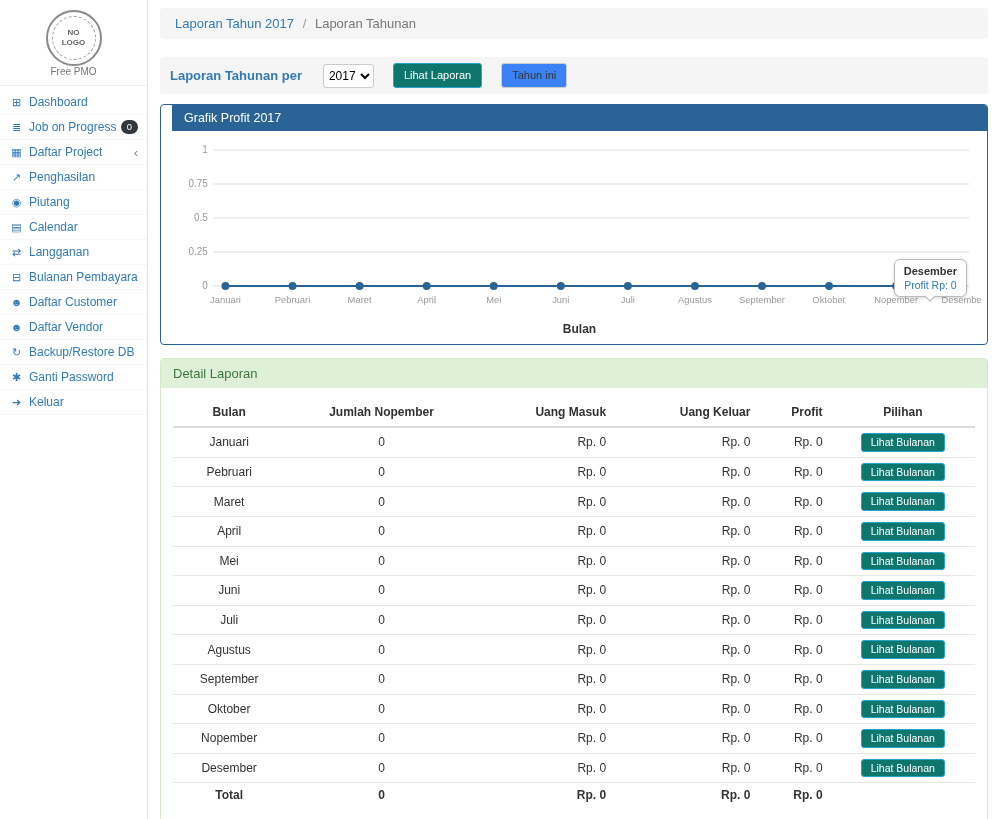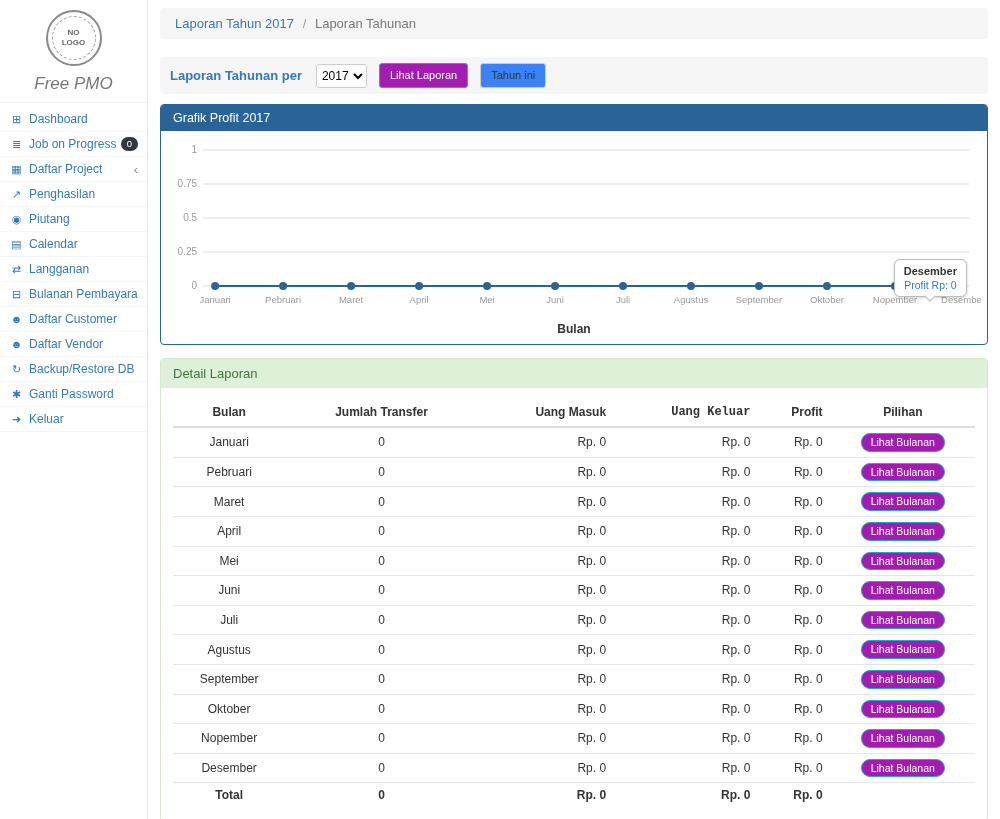--- a/index.html
+++ b/index.html
@@ -5,43 +5,43 @@
   *{box-sizing:border-box;margin:0;padding:0}
   body{font-family:"Liberation Sans",sans-serif;background:#fff;color:#333;width:1000px;}
   .app{display:flex;min-height:786px;}
 
   
   .sidebar{width:148px;background:#fff;border-right:1px solid #e3e3e3;flex-shrink:0;}
   .logo-wrap{padding:10px 0 8px;text-align:center;border-bottom:1px solid #f0f0f0;}
   .logo-circle{width:56px;height:56px;margin:0 auto;border-radius:50%;border:2px solid #8a8a8a;display:flex;align-items:center;justify-content:center;position:relative;background:#fff;}
   .logo-circle::before{content:"";position:absolute;inset:4px;border:1px dashed #999;border-radius:50%;}
   .logo-text{font-size:8px;font-weight:bold;color:#666;width:28px;line-height:1.25;text-align:center;}
-  .brand{margin-top:8px;font-size:17px;color:#777;font-style:italic;}
+  .brand{font-size:10px;color:#777;}
   .menu{margin-top:4px;}
   .menu-item{display:flex;align-items:center;padding:5px 9px;font-size:12px;color:#337ab7;text-decoration:none;border-bottom:1px solid #f6f6f6;cursor:pointer;}
   .mi-icon{width:15px;margin-right:5px;font-size:11px;color:#337ab7;text-align:center;flex-shrink:0;}
   .mi-label{white-space:nowrap;overflow:hidden;}
   .mi-badge{margin-left:auto;background:#32383e;color:#fff;font-size:9.5px;padding:1px 6px;border-radius:9px;line-height:1.3;}
   .mi-chev{margin-left:auto;font-size:13px;color:#888;line-height:1;}
 
   
   .main{flex:1;padding:8px 12px 12px;}
   .breadcrumb{background:#f5f5f5;border-radius:4px;padding:8px 15px;font-size:13px;color:#777;}
   .breadcrumb a{color:#337ab7;text-decoration:none;cursor:pointer;}
   .breadcrumb .sep{margin:0 5px;color:#999;}
 
-  .filter-bar{margin-top:18px;background:#f5f5f5;border-radius:4px;padding:6px 10px;display:flex;align-items:center;gap:12px;}
+  .filter-bar{margin-top:18px;background:#f5f5f5;border-radius:4px;padding:6px 10px;display:flex;align-items:center;gap:19px;}
   .filter-label{color:#337ab7;font-weight:bold;font-size:13px;margin-right:2px;}
   select.year{font-size:12px;padding:2px 1px;border:1px solid #ccc;border-radius:3px;background:#fff;height:24px;cursor:pointer;}
   .btn{font-size:11px;padding:5px 10px;border-radius:3px;cursor:pointer;border:1px solid transparent;line-height:1.2;}
-  .btn-info{background:#a21caf;border-color:#28a4c9;color:#fff;text-align:right;}
+  .btn-info{background:#0f766e;border-color:#28a4c9;color:#fff;text-align:right;}
   .btn-default{background:#3b82f6;border-color:#ccc;color:#333;}
 
   .panel{border-radius:4px;overflow:hidden;background:#fff;}
-  .panel-primary{margin-top:10px;border:1px solid #2a6496;}
+  .panel-primary{margin-top:10px;border:1px solid #2a6496;padding-left:11px;}
   .panel-primary .panel-heading{background:#2a6496;color:#fff;font-size:12.5px;padding:6px 12px;}
   .panel-success{margin-top:13px;border:1px solid #d6e9c6;}
   .panel-success .panel-heading{background:#dff0d8;color:#3c763d;font-size:13px;padding:7px 12px;}
 
   
   .chart-body{position:relative;padding:6px 6px 8px;}
   .rp-label{font-size:12.5px;font-weight:bold;color:#333;margin:5px 0 0 10px;}
   #chart-svg{display:block;width:100%;height:184px;margin-top:1px;}
   #chart-svg text{font-family:"Liberation Sans",sans-serif;}
   .bulan-label{text-align:center;font-size:12px;font-weight:bold;color:#333;margin-top:0;}
@@ -52,21 +52,21 @@
 
   
   .table-wrap{padding:10px 12px 14px;}
   table.detail{width:100%;border-collapse:collapse;font-size:12px;}
   table.detail th{font-weight:bold;padding:7px 8px;border-bottom:2px solid #ddd;color:#333;}
   table.detail td{padding:5px 8px;border-top:1px solid #e7e7e7;}
   table.detail tr:first-child td{border-top:none;}
   .col-c{text-align:center;}
   .col-r{text-align:right;}
   tr.total td{font-weight:bold;}
-  .btn-xs{font-size:10.5px;padding:2px 9px;border-radius:9px;}
+  .btn-xs{font-size:10.5px;padding:2px 9px;border-radius:3px;}
 </style>
 </head>
 <body>
 
 <div class="app">
 
   <aside class="sidebar">
     <div class="logo-wrap">
       <div class="logo-circle">
         <span class="logo-text">NO LOGO</span>
@@ -196,23 +196,23 @@
       </div>
     </section>
 
     <section class="panel panel-success">
       <div class="panel-heading">Detail Laporan</div>
       <div class="panel-body table-wrap">
         <table class="detail">
           <thead>
               <tr id="table-head">
                 <th class="col-c" style="width: 14%;">Bulan</th>
-                <th class="col-c" style="width: 24%;">Jumlah Transfer</th>
+                <th class="col-c" style="width: 24%;">Jumlah Nopember</th>
                 <th class="col-r" style="width: 17%;">Uang Masuk</th>
-                <th class="col-r" style="width: 18%; font-family: Liberation Mono, monospace;">Uang Keluar</th>
+                <th class="col-r" style="width: 18%;">Uang Keluar</th>
                 <th class="col-r" style="width: 9%;">Profit</th>
                 <th class="col-c" style="width: 18%;">Pilihan</th>
               </tr>
             </thead>
           <tbody id="table-body">
               <tr>
                 <td class="col-c">Januari</td>
                 <td class="col-c">0</td>
                 <td class="col-r">Rp. 0</td>
                 <td class="col-r">Rp. 0</td>

